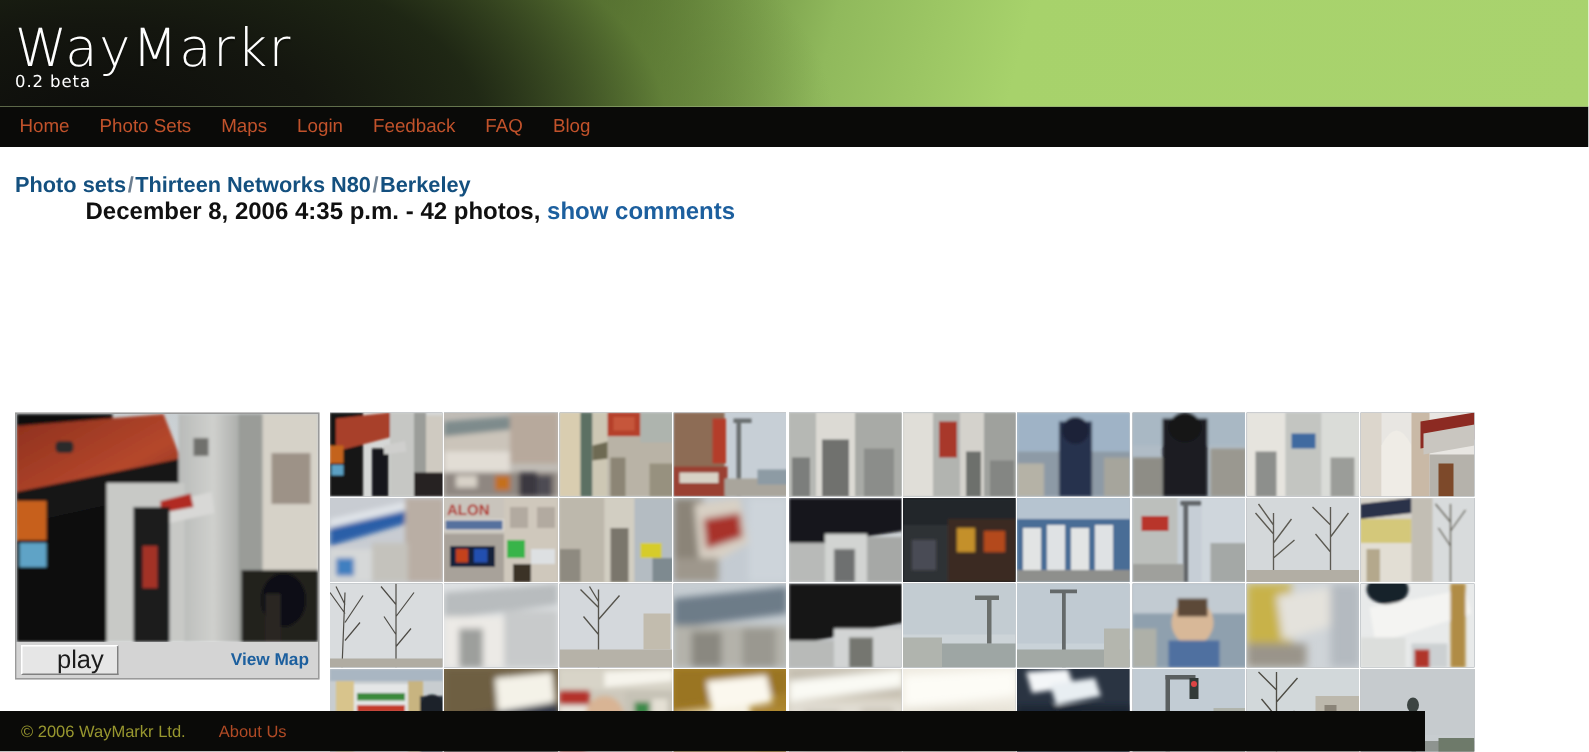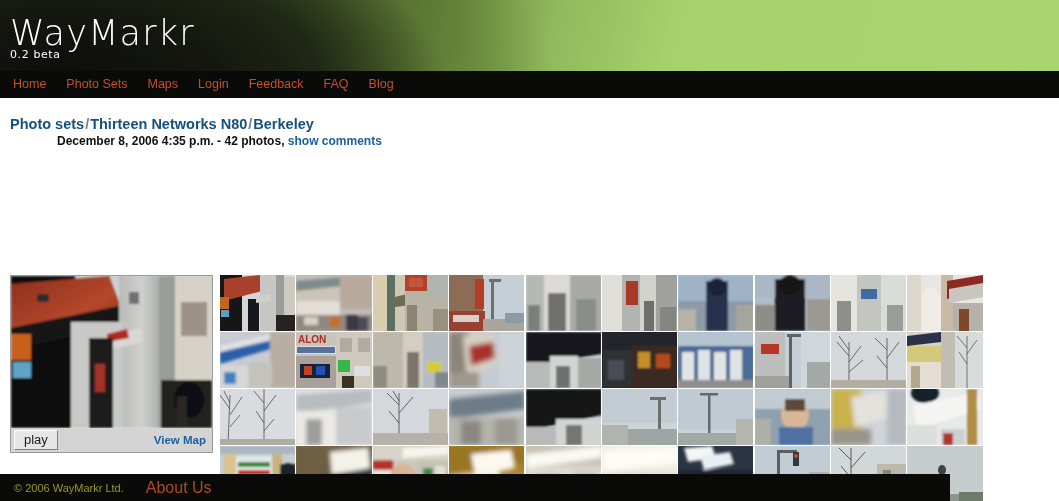--- a/index.html
+++ b/index.html
@@ -93,21 +93,21 @@
     font-weight: bold;
     color: #14507f;
     line-height: 16px;
     white-space: nowrap;
   }
   #breadcrumb .sep { color: #6d7f91; font-weight: bold; padding: 0 1px; }
   #breadcrumb a { color: #14507f; text-decoration: none; }
 
   #meta {
     margin-top: 3px;
-    font-size: 12px;
+    font-size: 16px;
     font-weight: bold;
     color: #101010;
     line-height: 13px;
     white-space: nowrap;
     padding-left: 47px;
   }
   #meta a {
     color: #1c5f9e;
     text-decoration: none;
     font-weight: bold;
@@ -140,28 +140,28 @@
     width: 201px;
     height: 24px;
     background: #d4d4d4;
     display: flex;
     align-items: center;
     justify-content: space-between;
     padding: 0 5px 0 3px;
     box-sizing: border-box;
   }
   #play-button {
-    font-size: 13px;
+    font-size: 17px;
     color: #1c1c1c;
     background: #e6e6e6;
     border-top: 1px solid #ffffff;
     border-left: 1px solid #ffffff;
     border-right: 1px solid #808080;
     border-bottom: 1px solid #808080;
-    padding: 1px 9px 2px 9px;
+    padding: 1px 9px 2px 23px;
     line-height: 15px;
     font-family: "Liberation Sans", sans-serif;
     cursor: pointer;
   }
   #view-map-link {
     font-size: 11.5px;
     color: #1c5f9e;
     text-decoration: none;
     padding-right: 1px;
     font-weight: bold;
@@ -201,21 +201,21 @@
     padding-left: 14px;
     box-sizing: border-box;
   }
   #copyright {
     color: #98972f;
     font-size: 11px;
     white-space: nowrap;
   }
   #about-link {
     color: #b04a25;
-    font-size: 16px;
+    font-size: 11px;
     text-decoration: none;
     margin-left: 22px;
     white-space: nowrap;
   }
 </style>
 </head>
 <body>
 
 <div id="banner">
   <div class="grad"></div>

